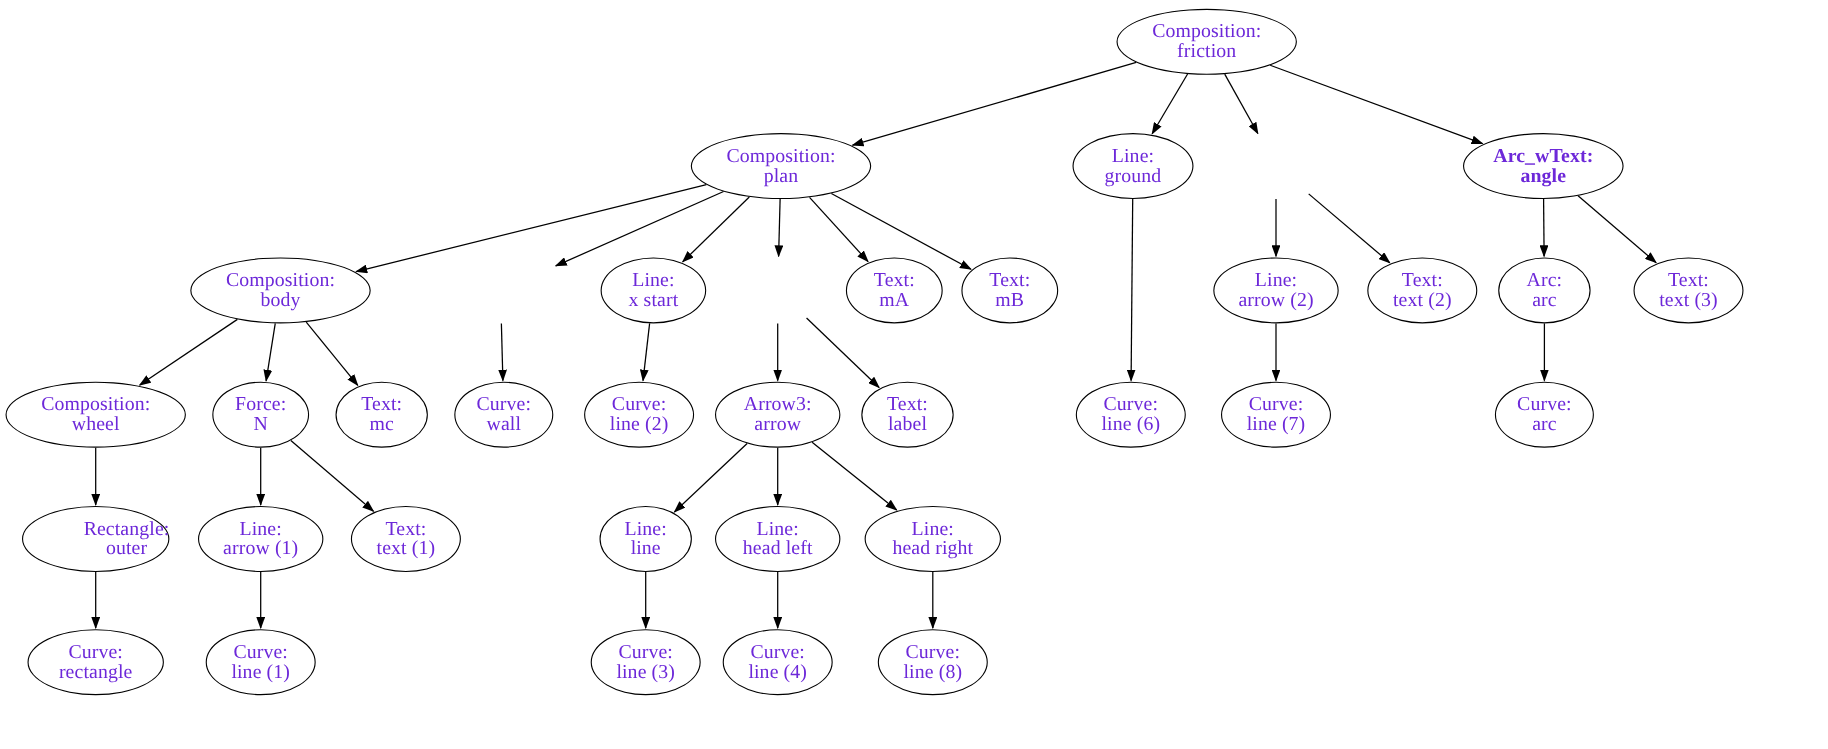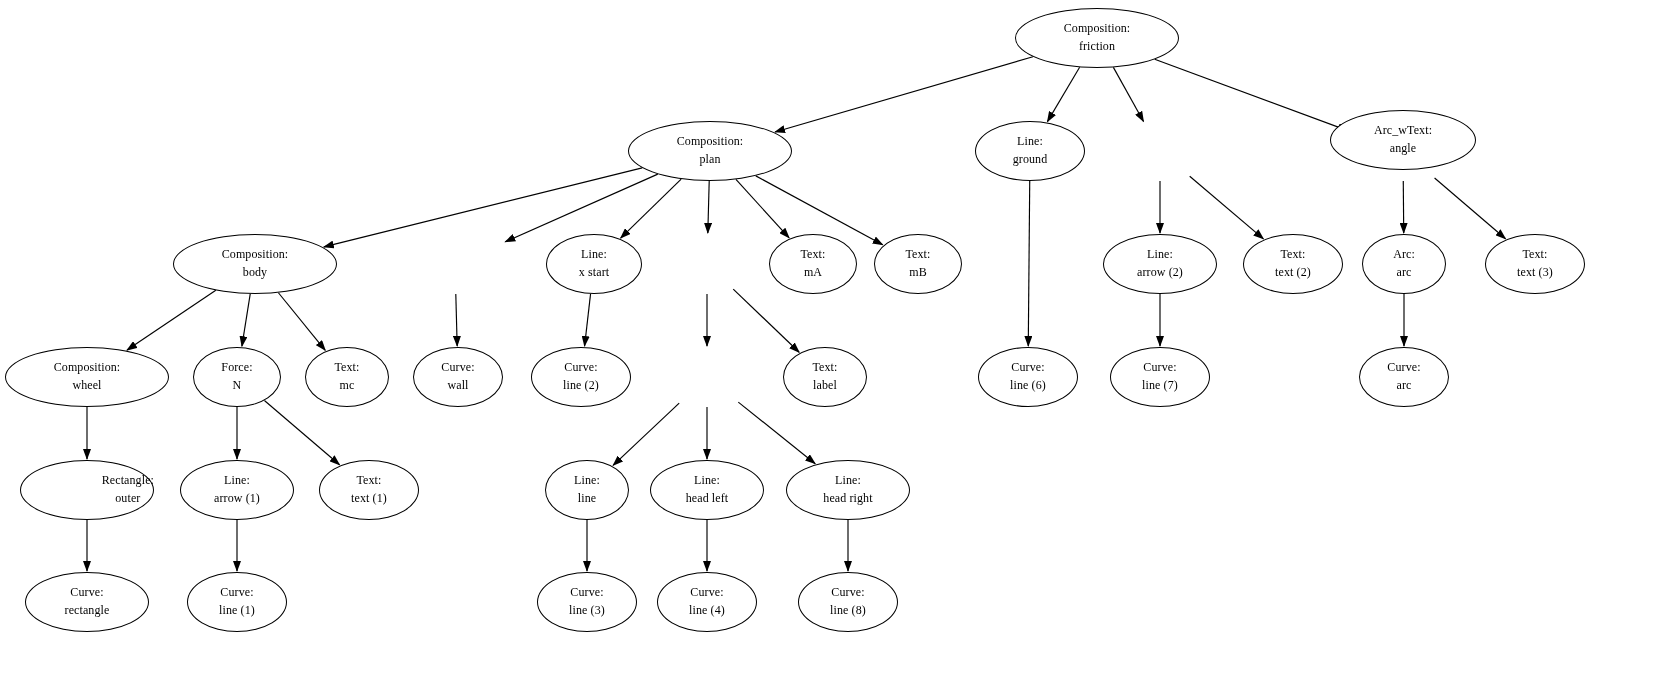--- a/index.html
+++ b/index.html
@@ -45,23 +45,23 @@
     border: 1.15px solid #000000;
     border-radius: 50%;
     background: #ffffff;
     box-sizing: border-box;
   }
   .node .label {
     position: relative;
     z-index: 2;
     text-align: center;
     font-family: "Liberation Serif", "DejaVu Serif", serif;
-    font-size: 12px;
+    font-size: 18px;
     line-height: 17.6px;
-    color: #000000;
+    color: #6d28d9;
     white-space: nowrap;
     letter-spacing: 0.1px;
   }
   .node .label .l1 { display: block; }
   .node .label .l2 { display: block; }
 </style>
 </head>
 <body>
 
 <div id="canvas">
@@ -124,21 +124,21 @@
           <span class="l2">plan</span>
         </div>
       </div>
       <div class="node" style="left: 975px; top: 121px; width: 110px; height: 60px;">
         <div class="ellipse"></div>
         <div class="label">
           <span class="l1">Line:</span>
           <span class="l2">ground</span>
         </div>
       </div>
-      <div class="node" style="left: 1330px; top: 110px; width: 146px; height: 60px;">
+      <div class="node" style="left: 1330px; top: 121px; width: 146px; height: 60px; font-weight: bold;">
         <div class="ellipse"></div>
         <div class="label">
           <span class="l1">Arc_wText:</span>
           <span class="l2">angle</span>
         </div>
       </div>
       <div class="node" style="left: 173px; top: 234px; width: 164px; height: 60px;">
         <div class="ellipse"></div>
         <div class="label">
           <span class="l1">Composition:</span>
@@ -227,20 +227,27 @@
         <div class="label">
           <span class="l1">Curve:</span>
           <span class="l2">wall</span>
         </div>
       </div>
       <div class="node" style="left: 531px; top: 347px; width: 100px; height: 60px;">
         <div class="ellipse"></div>
         <div class="label">
           <span class="l1">Curve:</span>
           <span class="l2">line (2)</span>
+        </div>
+      </div>
+      <div class="node" style="left: 650px; top: 347px; width: 114px; height: 60px;">
+        <div class="ellipse"></div>
+        <div class="label">
+          <span class="l1">Arrow3:</span>
+          <span class="l2">arrow</span>
         </div>
       </div>
       <div class="node" style="left: 783px; top: 347px; width: 84px; height: 60px;">
         <div class="ellipse"></div>
         <div class="label">
           <span class="l1">Text:</span>
           <span class="l2">label</span>
         </div>
       </div>
       <div class="node" style="left: 1110px; top: 347px; width: 100px; height: 60px;">

